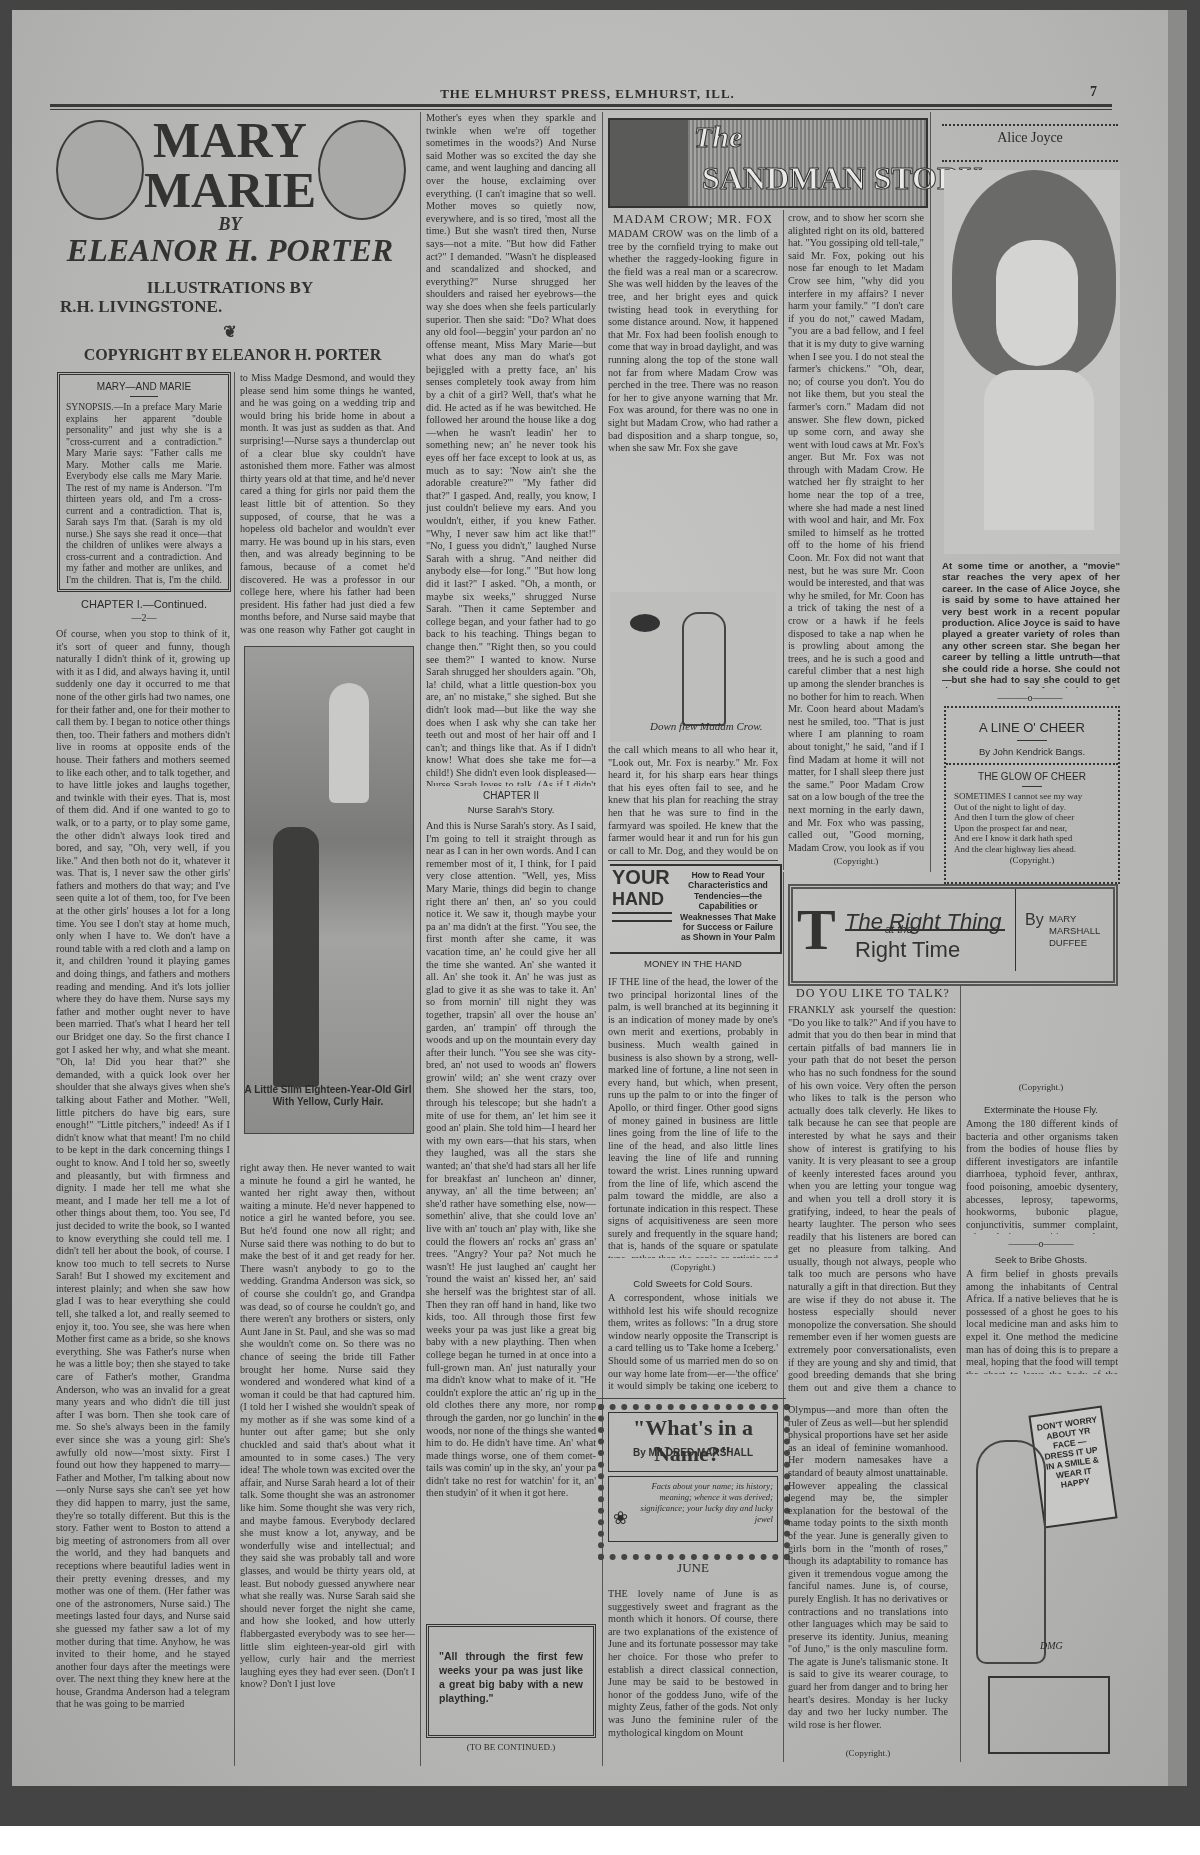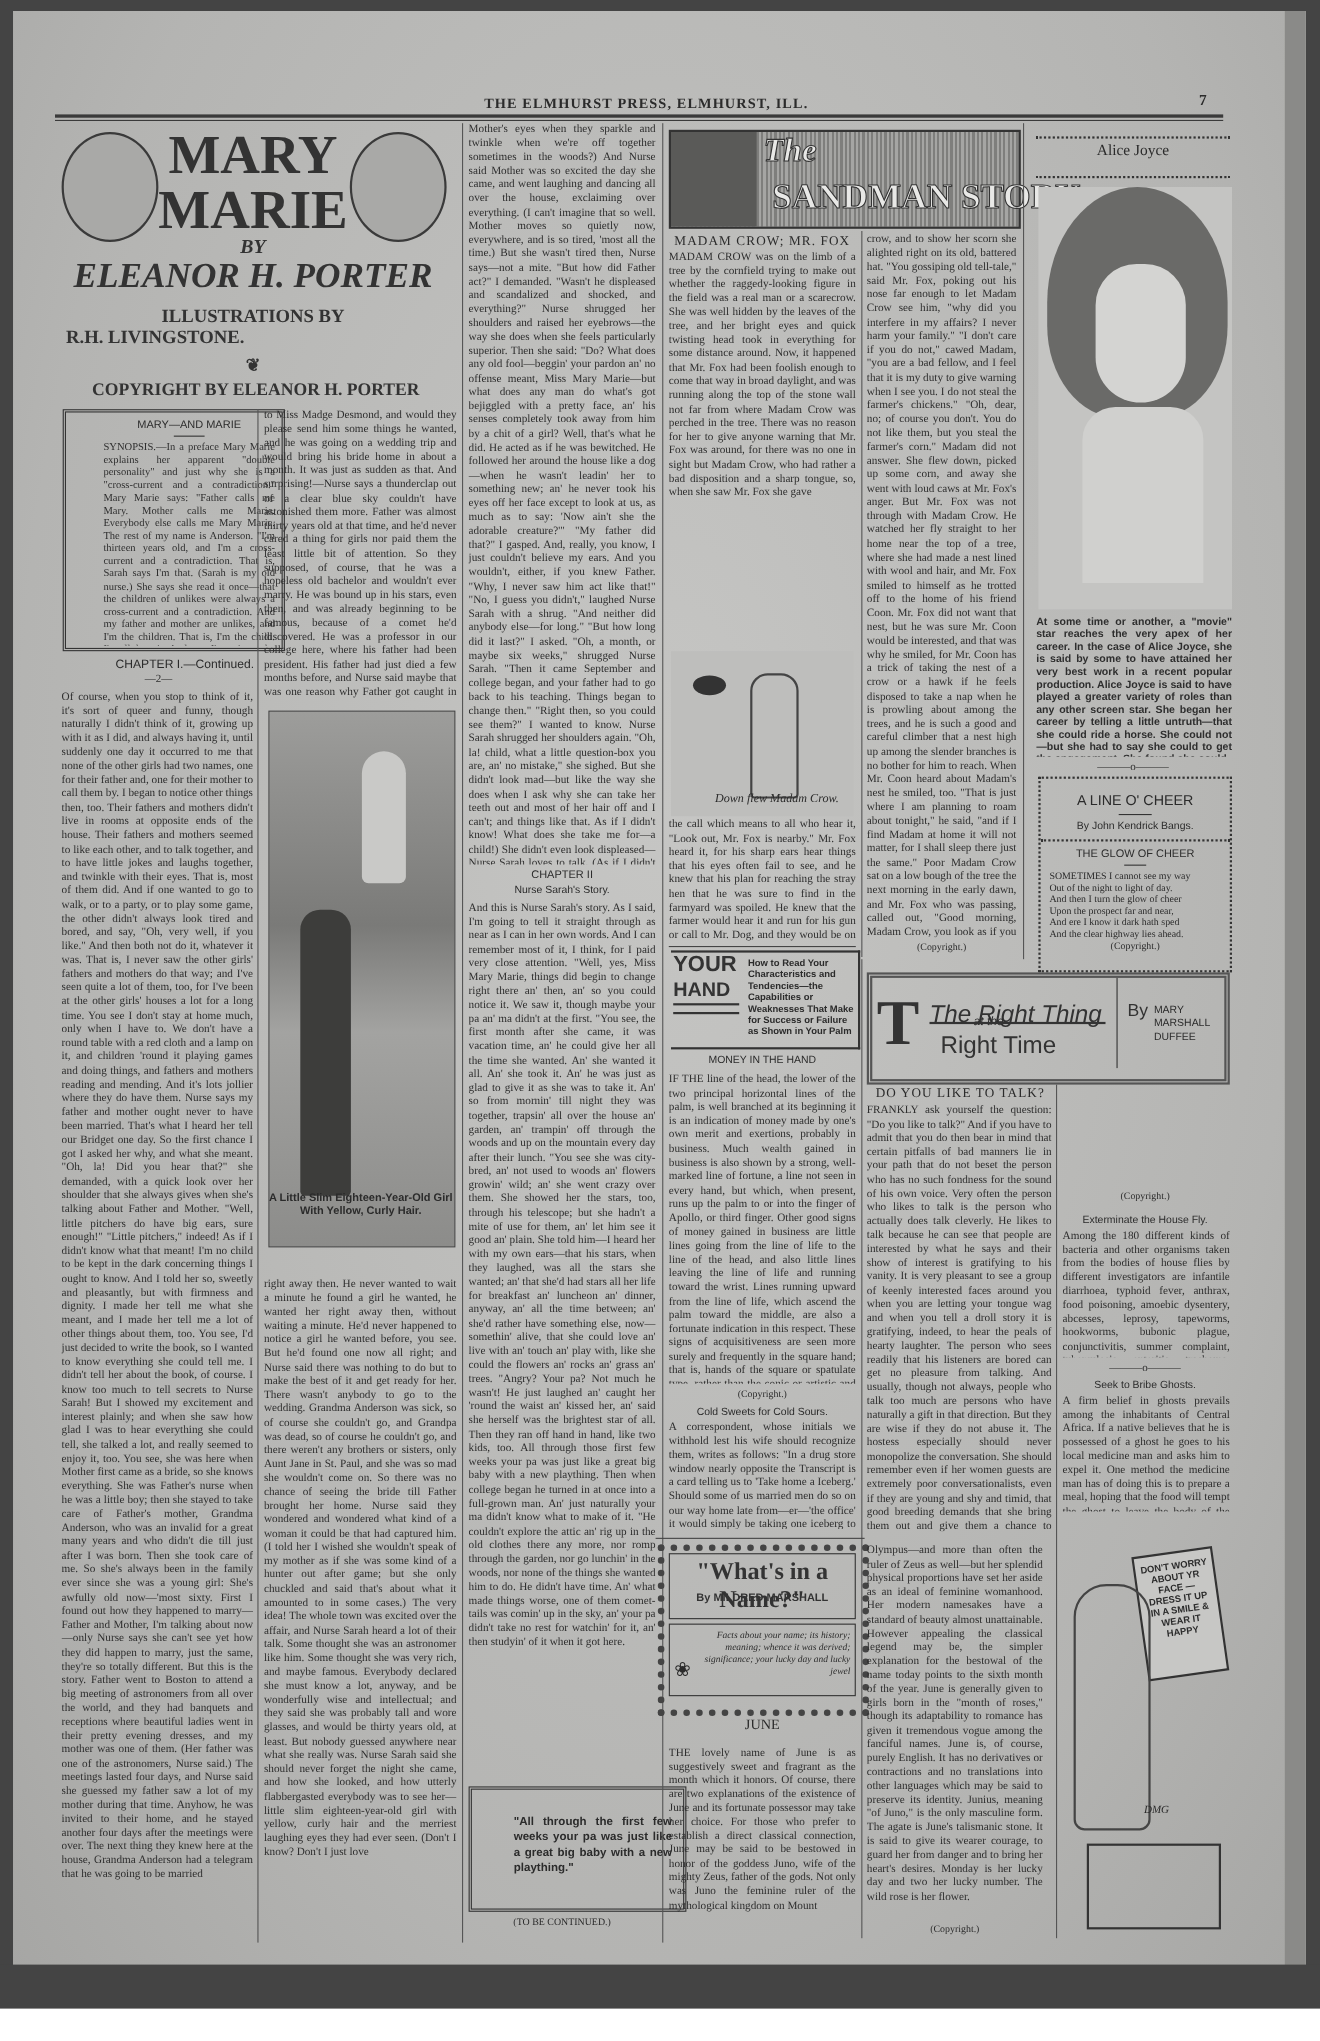--- a/index.html
+++ b/index.html
@@ -9,21 +9,21 @@
     background-image:radial-gradient(ellipse at 50% 40%, #c6c6c4 0%, #b4b4b2 70%, #a6a6a4 100%);}
   .rightedge{position:absolute;left:1168px;top:10px;width:19px;height:1785px;background:#8a8a88;}
   .masthead{position:absolute;top:86px;left:0;width:1175px;text-align:center;font-size:13px;font-weight:bold;letter-spacing:1px;}
   .pagenum{position:absolute;top:84px;left:1090px;font-size:14px;font-weight:bold;}
   .rule{position:absolute;left:50px;width:1062px;background:#3a3a3a;}
   .col{position:absolute;font-size:10.2px;line-height:12.6px;text-align:justify;overflow:hidden;color:#2e2e2e;}
   .vrule{position:absolute;width:1px;background:#555;}
   .hd{text-align:center;font-weight:normal;}
   .oval{position:absolute;border:2px solid #3a3a3a;border-radius:50%;background:#a9a9a7;}
   .big{position:absolute;font-family:"Liberation Serif",serif;font-weight:bold;color:#333;}
-  .box{position:absolute;border:3px double #333;padding-left:28px;}
+  .box{position:absolute;border:3px double #333;}
   .illus{position:absolute;background:#8f8f8d;border:1px solid #444;}
   .sm{font-size:9.6px;line-height:11.5px;}
   .caption{font-family:"Liberation Sans",sans-serif;font-weight:bold;font-size:10px;text-align:center;line-height:12px;}
   .sans{font-family:"Liberation Sans",sans-serif;}
   .greek{position:absolute;border:5px double #555;}
   .photo{position:absolute;background:#6a6a68;border-radius:50% 50% 40% 40%;}
 </style>
 </head>
 <body>
 
@@ -46,21 +46,21 @@
 <div class="big" style="left:60px;top:297px;width:340px;text-align:left;font-size:17px;line-height:19px;">R.H. LIVINGSTONE.</div>
 <div class="big" style="left:60px;top:322px;width:340px;text-align:center;font-size:16px;">❦</div>
 <div class="big" style="left:60px;top:346px;width:345px;text-align:center;font-size:16px;">COPYRIGHT BY ELEANOR H. PORTER</div>
 
 <div class="box" style="left:57px;top:372px;width:168px;height:214px;">
   <div class="hd sans" style="font-size:10px;margin-top:6px;">MARY—AND MARIE</div>
   <div style="width:28px;height:1px;background:#333;margin:4px auto;"></div>
   <div class="col sm" style="position:relative;padding:0 6px;height:186px;">SYNOPSIS.—In a preface Mary Marie explains her apparent "double personality" and just why she is a "cross-current and a contradiction." Mary Marie says: "Father calls me Mary. Mother calls me Marie. Everybody else calls me Mary Marie. The rest of my name is Anderson. "I'm thirteen years old, and I'm a cross-current and a contradiction. That is, Sarah says I'm that. (Sarah is my old nurse.) She says she read it once—that the children of unlikes were always a cross-current and a contradiction. And my father and mother are unlikes, and I'm the children. That is, I'm the child. I'm all there is. And now I'm going to be a bigger cross-current and contradiction than ever, for I'm going to live half the time with Mother and the other half with Father. Mother will go to Boston to live, and Father will stay here—a divorce, you know." She also tells why she is going to keep a diary. She begins with Nurse Sarah's story of her birth.</div>
 </div>
 
-<div class="hd sans" style="position:absolute;left:57px;top:598px;width:174px;font-size:11px;text-align:right;">CHAPTER I.—Continued.</div>
+<div class="hd sans" style="position:absolute;left:57px;top:598px;width:174px;font-size:11px;">CHAPTER I.—Continued.</div>
 <div class="hd" style="position:absolute;left:57px;top:612px;width:174px;font-size:10px;">—2—</div>
 
 <div class="col" style="left:56px;top:628px;width:174px;height:1136px;">Of course, when you stop to think of it, it's sort of queer and funny, though naturally I didn't think of it, growing up with it as I did, and always having it, until suddenly one day it occurred to me that none of the other girls had two names, one for their father and, one for their mother to call them by. I began to notice other things then, too. Their fathers and mothers didn't live in rooms at opposite ends of the house. Their fathers and mothers seemed to like each other, and to talk together, and to have little jokes and laughs together, and twinkle with their eyes. That is, most of them did. And if one wanted to go to walk, or to a party, or to play some game, the other didn't always look tired and bored, and say, "Oh, very well, if you like." And then both not do it, whatever it was. That is, I never saw the other girls' fathers and mothers do that way; and I've seen quite a lot of them, too, for I've been at the other girls' houses a lot for a long time. You see I don't stay at home much, only when I have to. We don't have a round table with a red cloth and a lamp on it, and children 'round it playing games and doing things, and fathers and mothers reading and mending. And it's lots jollier where they do have them. Nurse says my father and mother ought never to have been married. That's what I heard her tell our Bridget one day. So the first chance I got I asked her why, and what she meant. "Oh, la! Did you hear that?" she demanded, with a quick look over her shoulder that she always gives when she's talking about Father and Mother. "Well, little pitchers do have big ears, sure enough!" "Little pitchers," indeed! As if I didn't know what that meant! I'm no child to be kept in the dark concerning things I ought to know. And I told her so, sweetly and pleasantly, but with firmness and dignity. I made her tell me what she meant, and I made her tell me a lot of other things about them, too. You see, I'd just decided to write the book, so I wanted to know everything she could tell me. I didn't tell her about the book, of course. I know too much to tell secrets to Nurse Sarah! But I showed my excitement and interest plainly; and when she saw how glad I was to hear everything she could tell, she talked a lot, and really seemed to enjoy it, too. You see, she was here when Mother first came as a bride, so she knows everything. She was Father's nurse when he was a little boy; then she stayed to take care of Father's mother, Grandma Anderson, who was an invalid for a great many years and who didn't die till just after I was born. Then she took care of me. So she's always been in the family ever since she was a young girl: She's awfully old now—'most sixty. First I found out how they happened to marry—Father and Mother, I'm talking about now—only Nurse says she can't see yet how they did happen to marry, just the same, they're so totally different. But this is the story. Father went to Boston to attend a big meeting of astronomers from all over the world, and they had banquets and receptions where beautiful ladies went in their pretty evening dresses, and my mother was one of them. (Her father was one of the astronomers, Nurse said.) The meetings lasted four days, and Nurse said she guessed my father saw a lot of my mother during that time. Anyhow, he was invited to their home, and he stayed another four days after the meetings were over. The next thing they knew here at the house, Grandma Anderson had a telegram that he was going to be married</div>
 <div class="vrule" style="left:234px;top:372px;height:1394px;"></div>
 
 <div class="col" style="left:240px;top:372px;width:175px;height:264px;">to Miss Madge Desmond, and would they please send him some things he wanted, and he was going on a wedding trip and would bring his bride home in about a month. It was just as sudden as that. And surprising!—Nurse says a thunderclap out of a clear blue sky couldn't have astonished them more. Father was almost thirty years old at that time, and he'd never cared a thing for girls nor paid them the least little bit of attention. So they supposed, of course, that he was a hopeless old bachelor and wouldn't ever marry. He was bound up in his stars, even then, and was already beginning to be famous, because of a comet he'd discovered. He was a professor in our college here, where his father had been president. His father had just died a few months before, and Nurse said maybe that was one reason why Father got caught in the matrimonial net like that. (Those are her words, not mine. The idea of calling my mother a net! But nurse never did appreciate Mother). But Father just worshiped his father, and they were always together—Grandma being sick so much; and so when he died my father was nearly beside himself, and that's one reason they were so anxious he should go to that meeting in Boston. They thought it might take his mind off himself, Nurse said. But they never thought of its putting his mind on a wife! So far as his doing it right quick like that was concerned, Nurse said that wasn't so surprising. For all the way up, if Father wanted anything he wanted it, and he insisted on having it, and having it</div>
 <div class="illus" style="left:244px;top:646px;width:168px;height:486px;background:linear-gradient(180deg,#9d9d9b 0%,#7a7a78 40%,#a3a3a1 60%,#8c8c8a 100%);">
   <div style="position:absolute;left:84px;top:36px;width:40px;height:120px;background:#c9c9c7;border-radius:20px 20px 6px 6px;"></div>
   <div style="position:absolute;left:28px;top:180px;width:46px;height:260px;background:#3d3d3b;border-radius:18px 18px 4px 4px;"></div>
 </div>
@@ -94,21 +94,21 @@
 <div class="vrule" style="left:783px;top:210px;height:660px;"></div>
 <div class="col" style="left:788px;top:212px;width:136px;height:640px;">crow, and to show her scorn she alighted right on its old, battered hat. "You gossiping old tell-tale," said Mr. Fox, poking out his nose far enough to let Madam Crow see him, "why did you interfere in my affairs? I never harm your family." "I don't care if you do not," cawed Madam, "you are a bad fellow, and I feel that it is my duty to give warning when I see you. I do not steal the farmer's chickens." "Oh, dear, no; of course you don't. You do not like them, but you steal the farmer's corn." Madam did not answer. She flew down, picked up some corn, and away she went with loud caws at Mr. Fox's anger. But Mr. Fox was not through with Madam Crow. He watched her fly straight to her home near the top of a tree, where she had made a nest lined with wool and hair, and Mr. Fox smiled to himself as he trotted off to the home of his friend Coon. Mr. Fox did not want that nest, but he was sure Mr. Coon would be interested, and that was why he smiled, for Mr. Coon has a trick of taking the nest of a crow or a hawk if he feels disposed to take a nap when he is prowling about among the trees, and he is such a good and careful climber that a nest high up among the slender branches is no bother for him to reach. When Mr. Coon heard about Madam's nest he smiled, too. "That is just where I am planning to roam about tonight," he said, "and if I find Madam at home it will not matter, for I shall sleep there just the same." Poor Madam Crow sat on a low bough of the tree the next morning in the early dawn, and Mr. Fox who was passing, called out, "Good morning, Madam Crow, you look as if you did not rest well last night. I wonder if my friend, Mr. Coon, routed you out of your nest." Madam stretched out her neck, she opened her bill and spread her wings in a threatening manner, then she thought better of it and flew away with loud caws to the cornfield to forget her wrongs and her anger by eating a good breakfast. But Mr. Fox did not feel any happier for having made Madam Crow uncomfortable; in fact, he was feeling cross as he trotted off home, and that is usually the way when one tries to get revenge.</div>
 <div class="hd" style="position:absolute;left:788px;top:856px;width:136px;font-size:9px;">(Copyright.)</div>
 
 <div style="position:absolute;left:596px;top:872px;width:1px;height:0;"></div>
 <div style="position:absolute;left:608px;top:860px;width:170px;height:1px;background:#444;"></div>
 <div style="position:absolute;left:610px;top:864px;width:170px;height:86px;border:2px solid #333;border-left:none;border-top-left-radius:0;">
   <div class="big sans" style="left:2px;top:0;font-size:20px;line-height:22px;">YOUR</div>
   <div class="big sans" style="left:2px;top:22px;font-size:18px;line-height:22px;">HAND</div>
   <div style="position:absolute;left:2px;top:46px;width:60px;height:6px;border-top:2px solid #333;border-bottom:2px solid #333;"></div>
-  <div class="sans" style="position:absolute;left:70px;top:4px;width:96px;font-weight:bold;font-size:8.6px;line-height:10.4px;">How to Read Your Characteristics and Tendencies—the Capabilities or Weaknesses That Make for Success or Failure as Shown in Your Palm</div>
+  <div class="sans" style="position:absolute;left:70px;top:4px;width:96px;font-weight:bold;font-size:8.6px;line-height:10.4px;text-align:center;">How to Read Your Characteristics and Tendencies—the Capabilities or Weaknesses That Make for Success or Failure as Shown in Your Palm</div>
 </div>
 <div class="hd sans" style="position:absolute;left:608px;top:958px;width:170px;font-size:9.5px;">MONEY IN THE HAND</div>
 <div class="col" style="left:608px;top:976px;width:170px;height:282px;">IF THE line of the head, the lower of the two principal horizontal lines of the palm, is well branched at its beginning it is an indication of money made by one's own merit and exertions, probably in business. Much wealth gained in business is also shown by a strong, well-marked line of fortune, a line not seen in every hand, but which, when present, runs up the palm to or into the finger of Apollo, or third finger. Other good signs of money gained in business are little lines going from the line of life to the line of the head, and also little lines leaving the line of life and running toward the wrist. Lines running upward from the line of life, which ascend the palm toward the middle, are also a fortunate indication in this respect. These signs of acquisitiveness are seen more surely and frequently in the square hand; that is, hands of the square or spatulate type, rather than the conic or artistic and psychic or pointed types.</div>
 <div class="hd" style="position:absolute;left:608px;top:1262px;width:170px;font-size:9px;">(Copyright.)</div>
 <div class="hd sans" style="position:absolute;left:608px;top:1278px;width:170px;font-size:9.5px;">Cold Sweets for Cold Sours.</div>
 <div class="col" style="left:608px;top:1292px;width:170px;height:98px;">A correspondent, whose initials we withhold lest his wife should recognize them, writes as follows: "In a drug store window nearly opposite the Transcript is a card telling us to 'Take home a Iceberg.' Should some of us married men do so on our way home late from—er—'the office' it would simply be taking one iceberg to another."—Boston Transcript.</div>
 <div class="vrule" style="left:783px;top:872px;height:890px;"></div>
 
 <div style="position:absolute;left:596px;top:1398px;width:190px;height:1px;background:#444;"></div>
 <div style="position:absolute;left:598px;top:1404px;width:180px;height:144px;border:6px dotted #444;">

